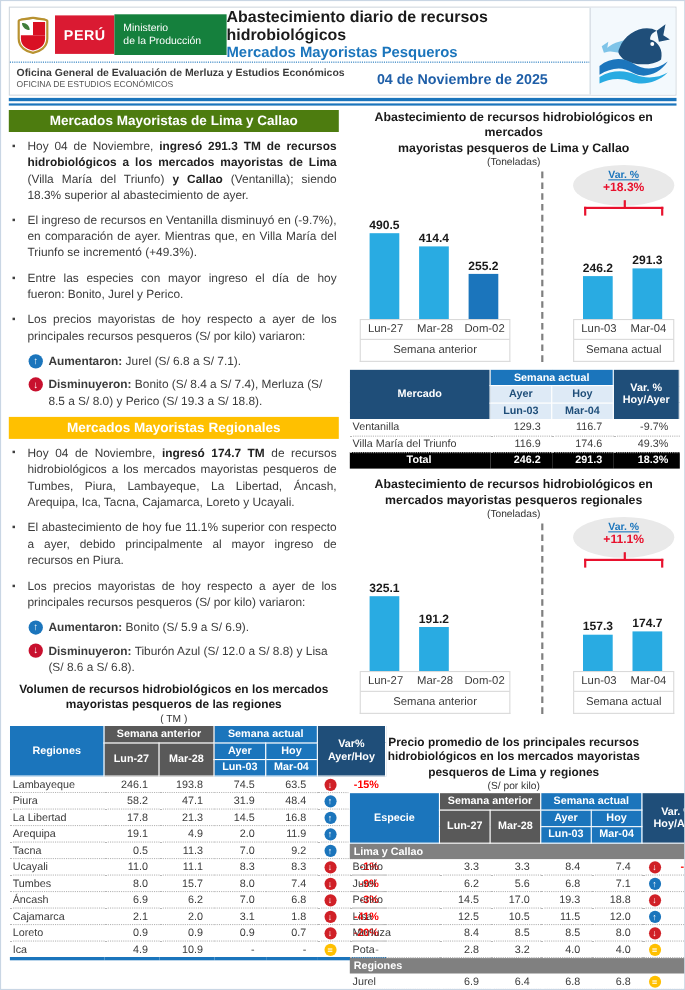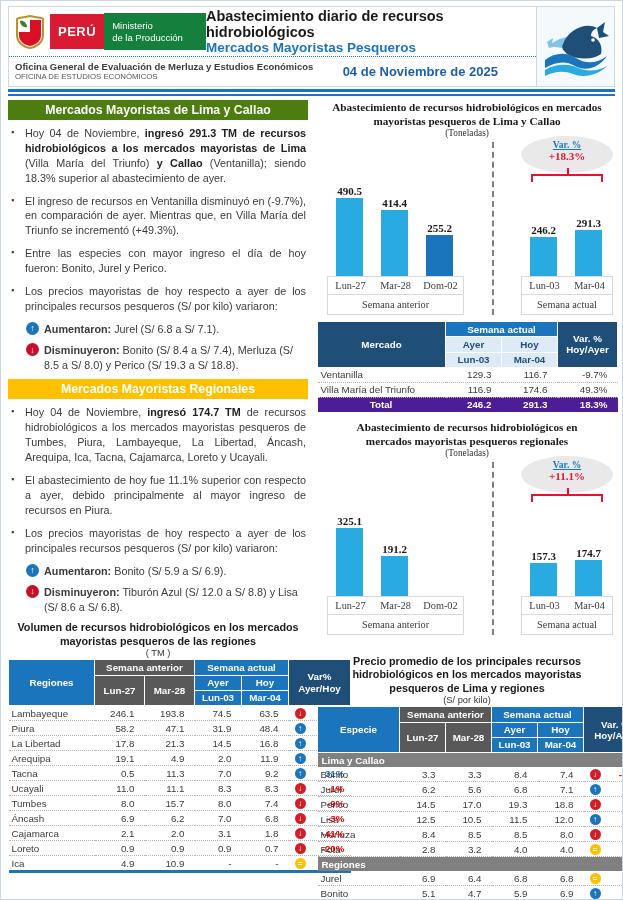--- a/index.html
+++ b/index.html
@@ -59,25 +59,25 @@
   .ci { width: 11px; height: 11px; border-radius: 50%; color: #fff; font-size: 8px; font-weight: bold; display: inline-flex; align-items: center; justify-content: center; flex: none; }
   .ci.up { background: #1b75bc; }
   .ci.down { background: #d02027; }
   .ci.eq { background: #ffc000; }
   .vv { font-size: 9.8px; font-weight: bold; }
   .vv.pos { color: #1b75bc; }
   .vv.neg { color: #ff0000; }
   .vv.eq { color: #808080; font-weight: normal; }
   .thick-bottom { border-bottom: 3px solid #1b75bc; }
   tr.sect td { background: #808080; color: #fff; font-weight: bold; border-bottom: none; padding: 1.5px 4px; }
-  tr.total td { background: #4c1d95; color: #fff; font-weight: bold; border-bottom: none; }
+  tr.total td { background: #000000; color: #fff; font-weight: bold; border-bottom: none; }
   tr.total td.name { text-align: center; }
 
   
-  .chart { margin-bottom: 6px; font-family: Liberation Serif, serif; }
+  .chart { margin-bottom: 6px; }
   .chart-title { text-align: center; font-weight: bold; font-size: 11.2px; color: #1a1a1a; line-height: 1.25; }
   .chart-sub { text-align: center; font-size: 9.3px; color: #333; }
   .chart-row { display: flex; justify-content: space-between; margin-top: 44px; padding: 0 4px 0 10px; }
   .cgroup { display: flex; flex-direction: column; }
   .cgroup.actual { position: relative; }
   .bars { display: flex; align-items: flex-end; height: 94px; }
   .barwrap { width: 45px; display: flex; flex-direction: column; align-items: center; justify-content: flex-end; }
   .bval { font-size: 11px; font-weight: bold; color: #1a1a1a; margin-bottom: 1px; }
   .bar { width: 27px; }
   .daysbox { display: flex; border: 1px solid #d9d9d9; }

